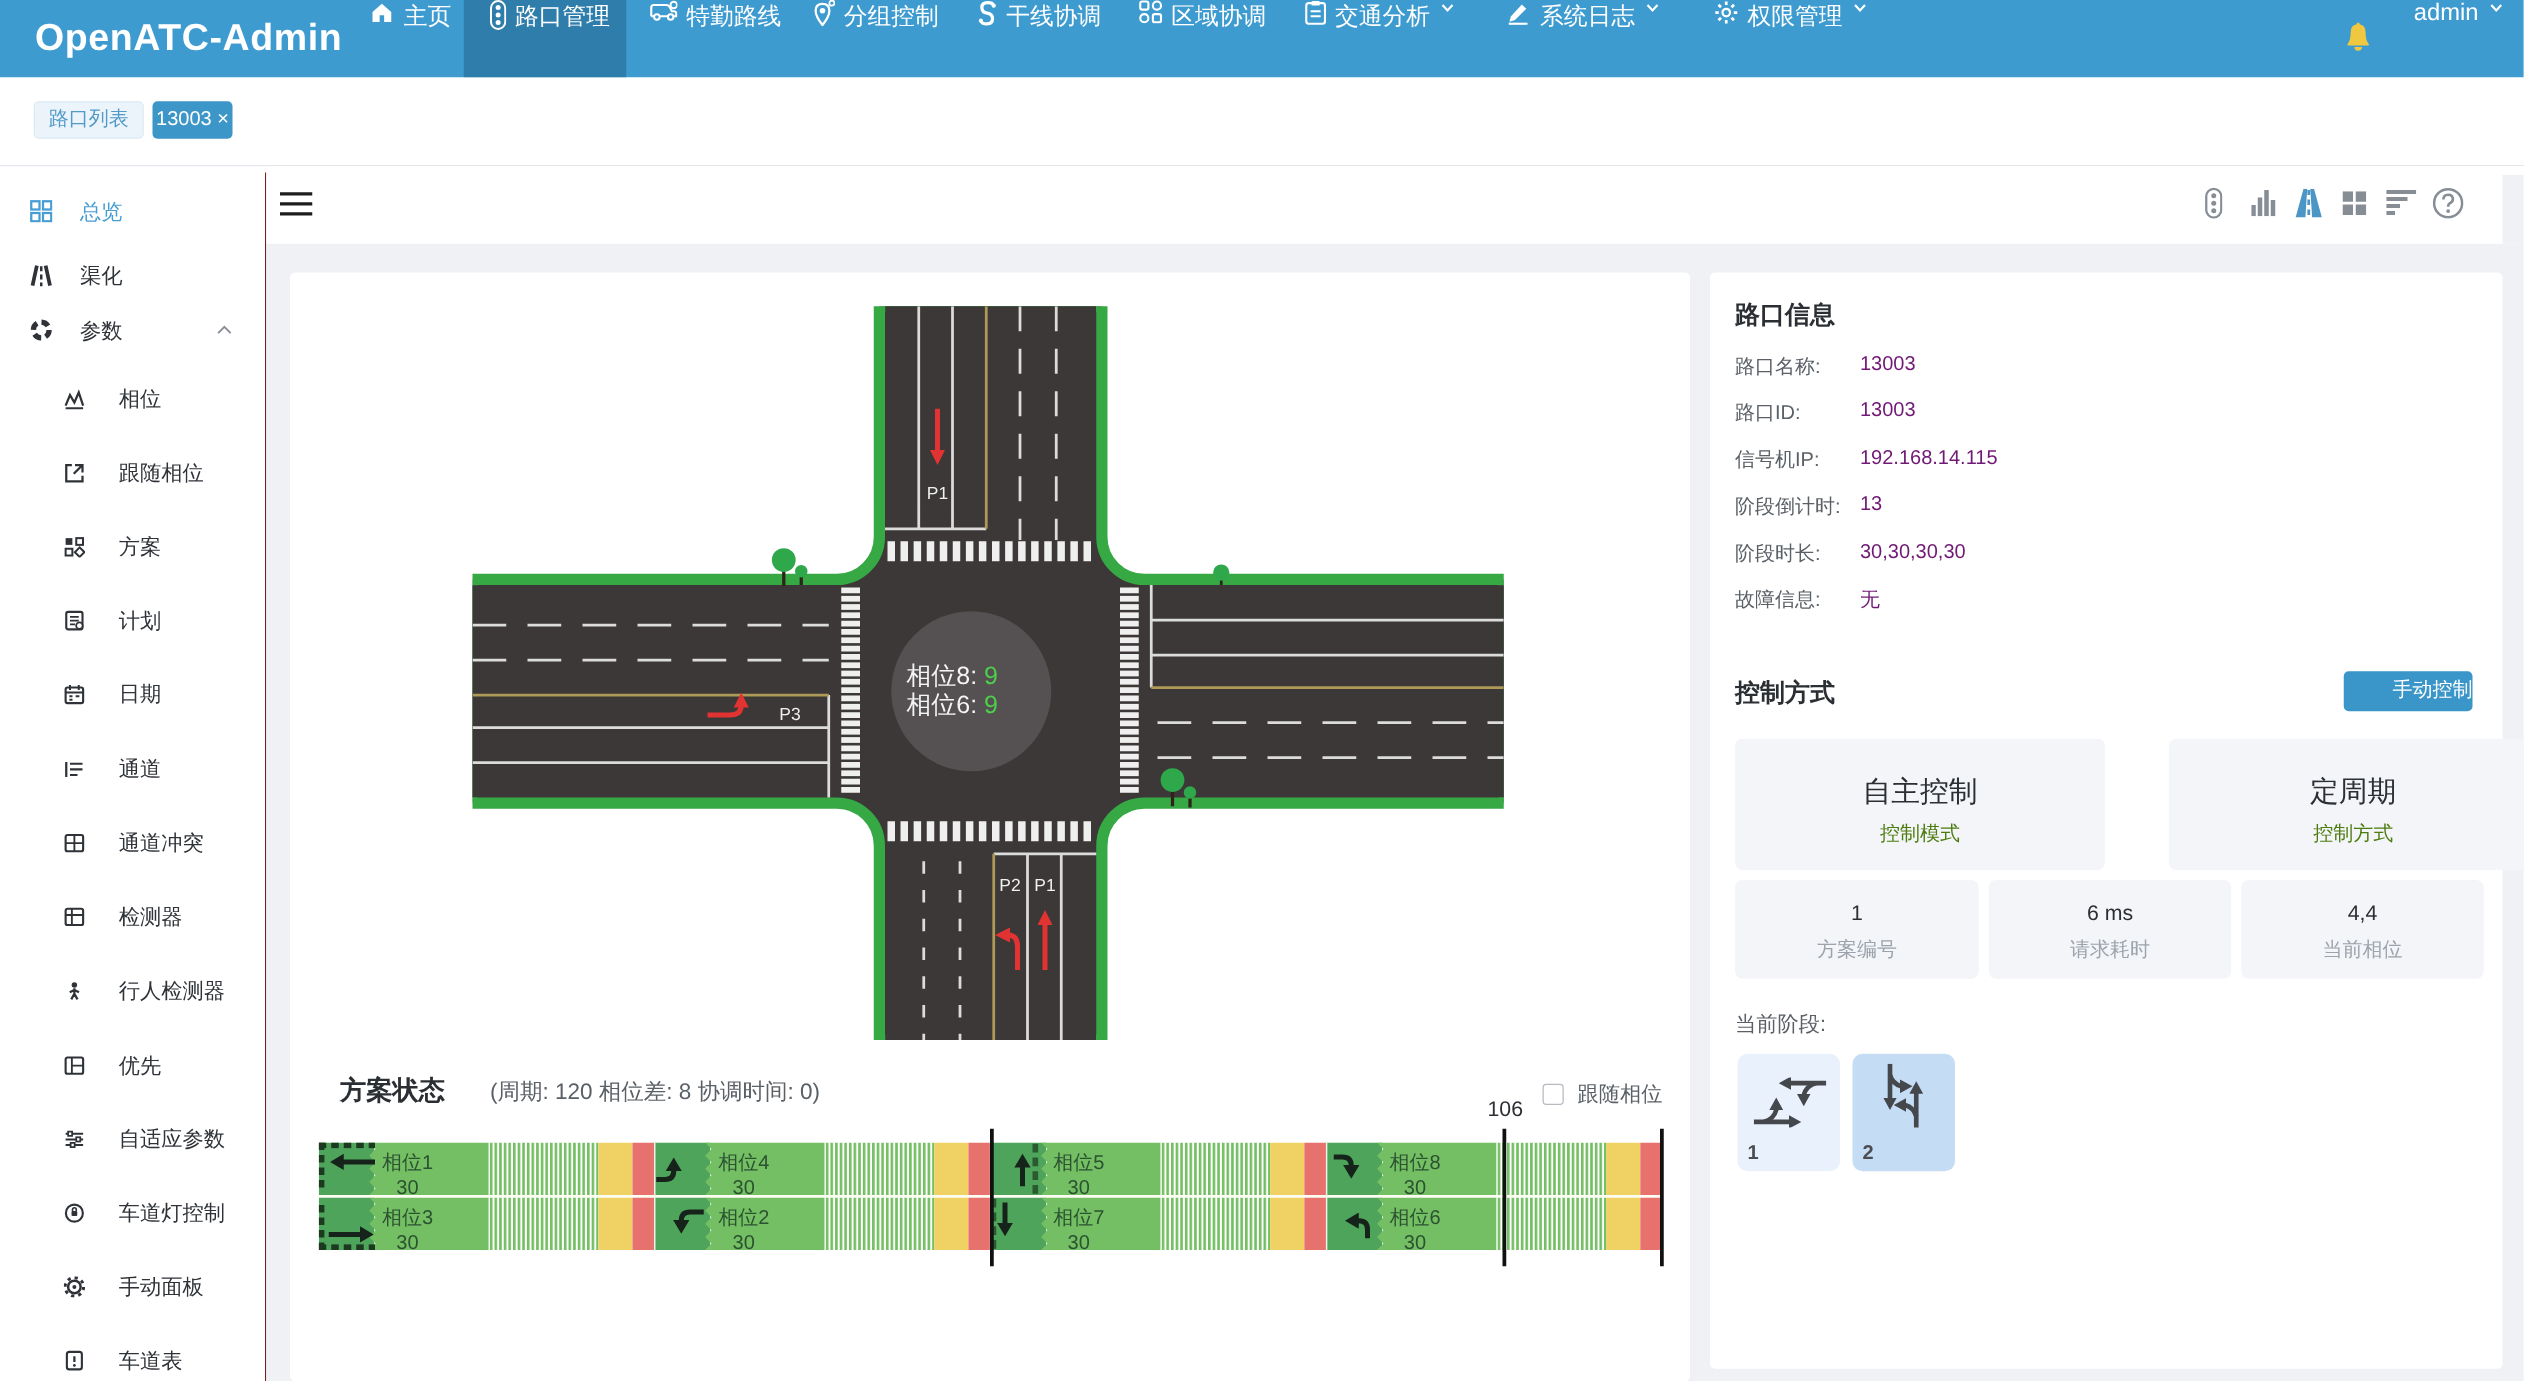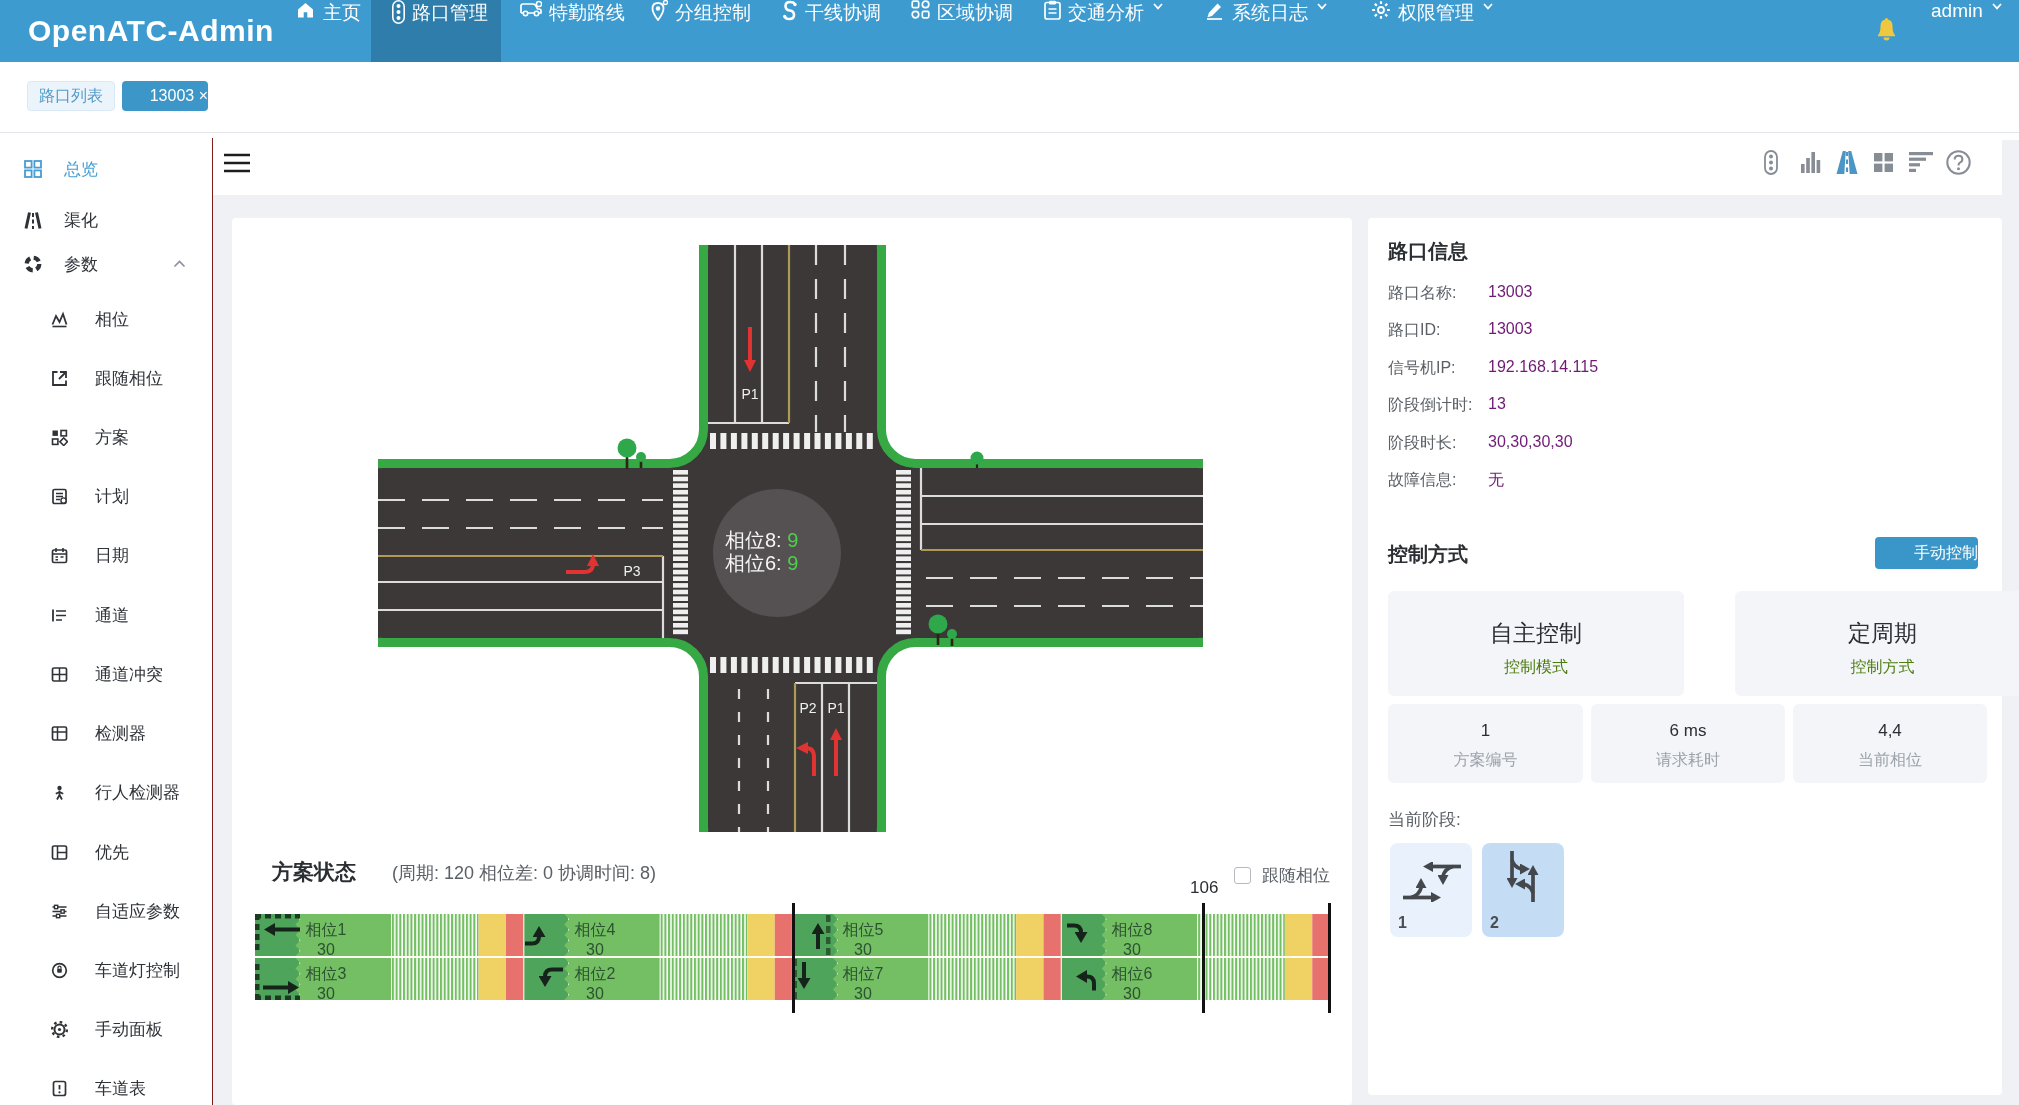--- a/index.html
+++ b/index.html
@@ -8,21 +8,21 @@
 #page{position:relative;width:2019px;height:1105px;overflow:hidden}
 .abs{position:absolute}
 #nav{position:absolute;left:0;top:0;width:2019px;height:62px;background:#3e9bd0}
 #logo{position:absolute;left:28px;top:14px;font-size:30px;font-weight:bold;color:#fff;letter-spacing:0.5px}
 .navitem{position:absolute;top:0;height:62px;display:flex;align-items:flex-start;color:#fff;font-size:19px}
 .navitem svg{margin-right:7px}
 .navactive{background:#2e7daa}
 .caret{display:inline-block;margin-left:8px;width:12px;height:12px}
 #tagrow{position:absolute;left:0;top:62px;width:2019px;height:71px;background:#fff;border-bottom:1px solid #e3e6ea}
 .tag1{position:absolute;left:27px;top:19px;width:88px;height:30px;background:#ecf4fb;border:1px solid #d9eaf6;border-radius:4px;color:#529bc8;font-size:16px;line-height:28px;text-align:center}
-.tag2{position:absolute;left:122px;top:19px;width:86px;height:30px;background:#3d96c8;border-radius:4px;color:#fff;font-size:16px;line-height:30px;text-align:right}
+.tag2{position:absolute;left:122px;top:19px;width:64px;height:30px;background:#3d96c8;border-radius:4px;color:#fff;font-size:16px;line-height:30px;text-align:center}
 #sidebar{position:absolute;left:0;top:138px;width:213px;height:972px;background:#fff;border-right:1px solid #7f1d1d}
 .sitem{position:absolute;left:0;width:212px;height:40px;display:flex;align-items:center;color:#2f3338;font-size:17px}
 .sitem svg{position:absolute}
 .lvl1 svg{left:24px}
 .lvl1 span{position:absolute;left:64px}
 .lvl2 svg{left:51px}
 .lvl2 span{position:absolute;left:95px}
 .sactive{color:#469dd3}
 #toolbar{position:absolute;left:213px;top:133px;width:1806px;height:62px;background:#fff}
 #contentbg{position:absolute;left:213px;top:195px;width:1806px;height:910px;background:#eff1f5}
@@ -462,21 +462,21 @@
       <text x="430" y="468">P2</text>
         <text x="458" y="468">P1</text>
       <text x="254" y="331">P3</text>
     </g>
     <g font-size="20" fill="#f5f5f5" font-family="Liberation Sans,sans-serif">
       <text x="347" y="302">相位8: <tspan fill="#4cd04c">9</tspan></text>
       <text x="347" y="325">相位6: <tspan fill="#4cd04c">9</tspan></text>
     </g>
   </svg>
   <div id="planTitle">方案状态</div>
-  <div id="planSub">(周期: 120 相位差: 0 协调时间: 8)</div>
+  <div id="planSub">(周期: 120 相位差: 8 协调时间: 0)</div>
   <div id="followBox"></div>
   <div id="followLbl">跟随相位</div>
   <div id="m106">106</div>
   <svg class="abs" style="left:255px;top:914px" width="1076" height="86" viewBox="0 0 1076 86">
     <defs>
       <pattern id="hat" width="3.7" height="8" patternUnits="userSpaceOnUse">
           <rect width="3.7" height="8" fill="#fff"></rect>
           <rect width="2.1" height="8" fill="#74bf63"></rect>
         </pattern>
       <g id="cellbg">

